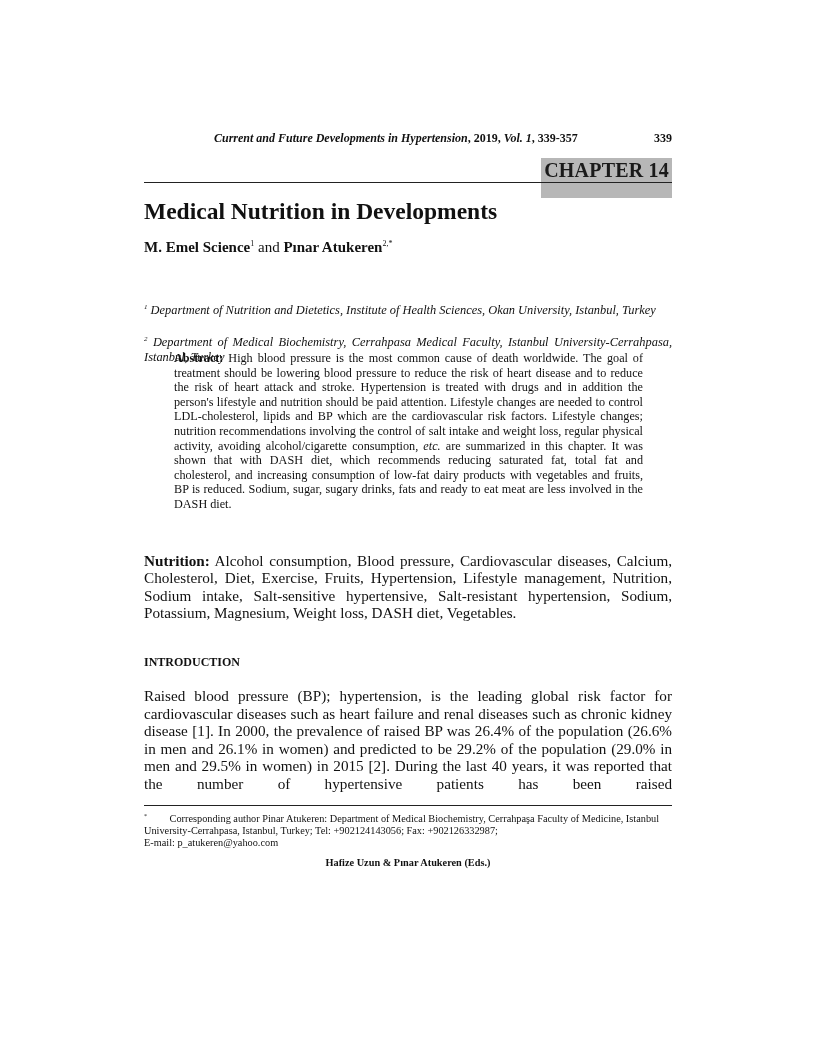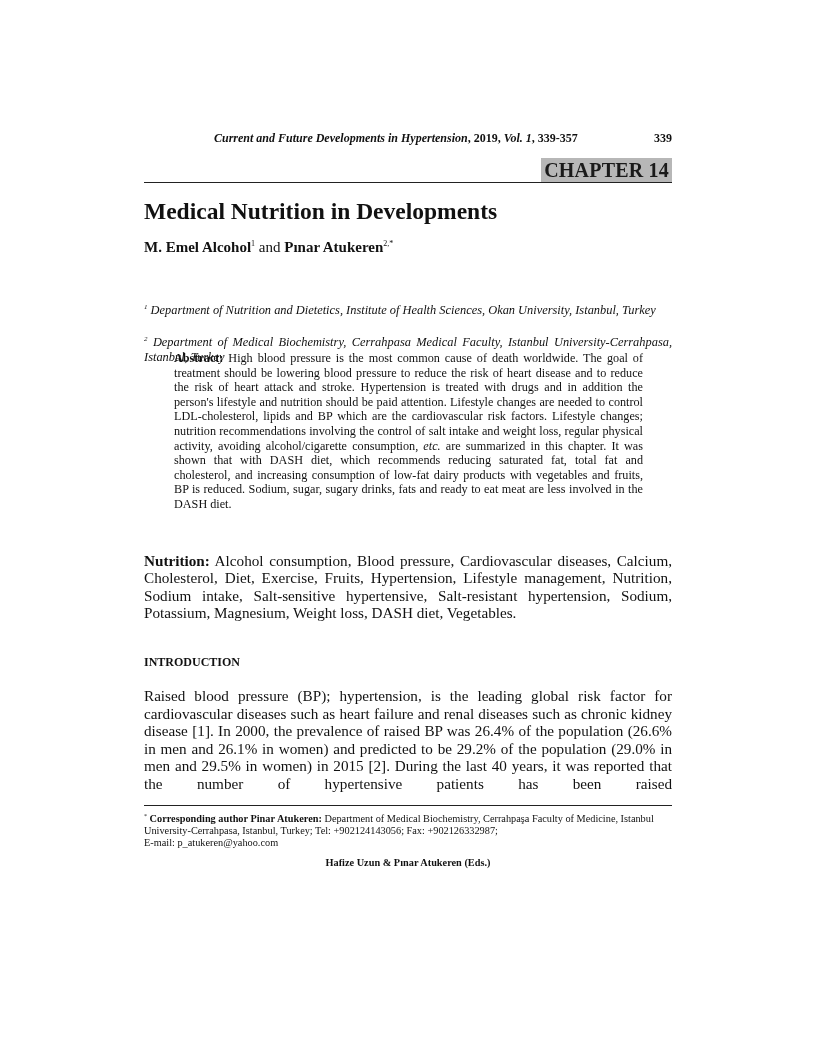--- a/index.html
+++ b/index.html
@@ -5,21 +5,21 @@
   html, body { margin: 0; padding: 0; background: #ffffff; }
   body { width: 816px; height: 1056px; position: relative; overflow: hidden;
          font-family: "Liberation Serif", serif; color: #111; }
   .page { position: absolute; left: 144px; top: 0; width: 528px; }
 
   .running-head { position: absolute; top: 131px; left: 0; width: 528px; font-size: 12px; font-weight: bold; }
   .running-head .journal { position: absolute; left: 70px; font-style: italic; }
   .running-head .journal .plain { font-style: normal; }
   .running-head .pageno { position: absolute; right: 0; }
 
-  .chapter-box { position: absolute; top: 158px; right: 0; background: #b7b7b7; padding: 0 3px 0 3px;
+  .chapter-box { position: absolute; top: 158px; right: 0; background: #b7b7b7; padding: 0 3px 16px 3px;
                  font-size: 20px; font-weight: bold; line-height: 24px; color: #1a1a1a; letter-spacing: 0.2px; }
   .head-rule { position: absolute; top: 182px; left: 0; width: 528px; height: 1px; background: #222; }
 
   .title { position: absolute; top: 197px; left: 0; font-size: 23.5px; font-weight: bold; margin: 0; line-height: 28px; }
   .authors { position: absolute; top: 235px; left: 0; font-size: 15px; line-height: 18px; }
   .authors b { font-weight: bold; }
   .authors sup { font-size: 8px; vertical-align: 6px; }
 
   .affil { position: absolute; left: 0; width: 528px; font-size: 12.4px; font-style: italic; line-height: 15px; text-align: justify; margin-top: 40px; }
   .affil sup { font-size: 7px; vertical-align: 5px; font-style: italic; }
@@ -33,41 +33,41 @@
   .keywords b { font-weight: bold; }
 
   .section-head { position: absolute; top: 655px; left: 0; font-size: 12px; font-weight: bold; margin: 0; }
 
   .body-text { position: absolute; top: 687px; left: 0; width: 528px; font-size: 15.2px; line-height: 17.6px; text-align: justify; }
   .body-text .lastline { text-align-last: justify; }
 
   .foot-rule { position: absolute; top: 805px; left: 0; width: 528px; height: 1px; background: #222; }
   .footnote { position: absolute; top: 810px; left: 0; width: 528px; font-size: 10.3px; line-height: 12px; }
   .footnote sup { font-size: 6px; vertical-align: 4px; }
-  .footnote b { font-weight: bold; }
+  .footnote b { font-weight: normal; margin-left: 20px; }
 
   .imprint { position: absolute; top: 857px; left: 0; width: 528px; text-align: center; font-size: 10.3px; font-weight: bold; line-height: 12.5px; }
 </style>
 </head>
 <body>
 
 <div class="page">
 
   <div class="running-head">
     <span class="journal"><span>Current and Future Developments in Hypertension</span><span class="plain">, 2019, </span><span>Vol. 1</span><span class="plain">, 339-357</span></span>
     <span class="pageno">339</span>
   </div>
 
   <div class="chapter-box">CHAPTER 14</div>
   <div class="head-rule"></div>
 
   <h1 class="title">Medical Nutrition in Developments</h1>
 
   <div class="authors">
-    <b>M. Emel Alcohol</b><sup>1</sup><span> and </span><b>Pınar Atukeren</b><sup>2,*</sup>
+    <b>M. Emel Science</b><sup>1</sup><span> and </span><b>Pınar Atukeren</b><sup>2,*</sup>
   </div>
 
   <div class="affil affil1">
     <sup>1</sup><span> Department of Nutrition and Dietetics, Institute of Health Sciences, Okan University, Istanbul, Turkey</span>
   </div>
   <div class="affil affil2">
     <sup>2</sup><span> Department of Medical Biochemistry, Cerrahpasa Medical Faculty, Istanbul University-Cerrahpasa, Istanbul, Turkey</span>
   </div>
 
   <div class="abstract">

